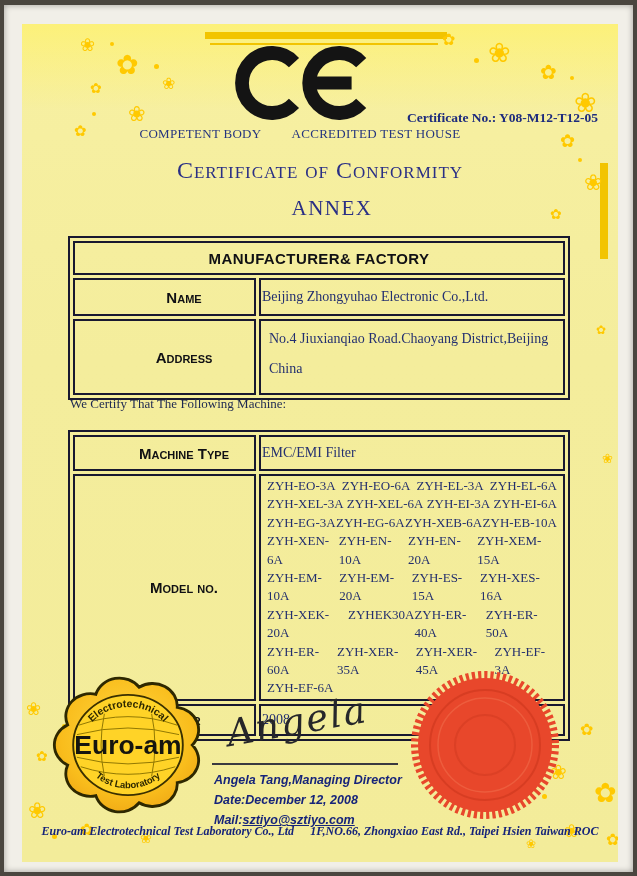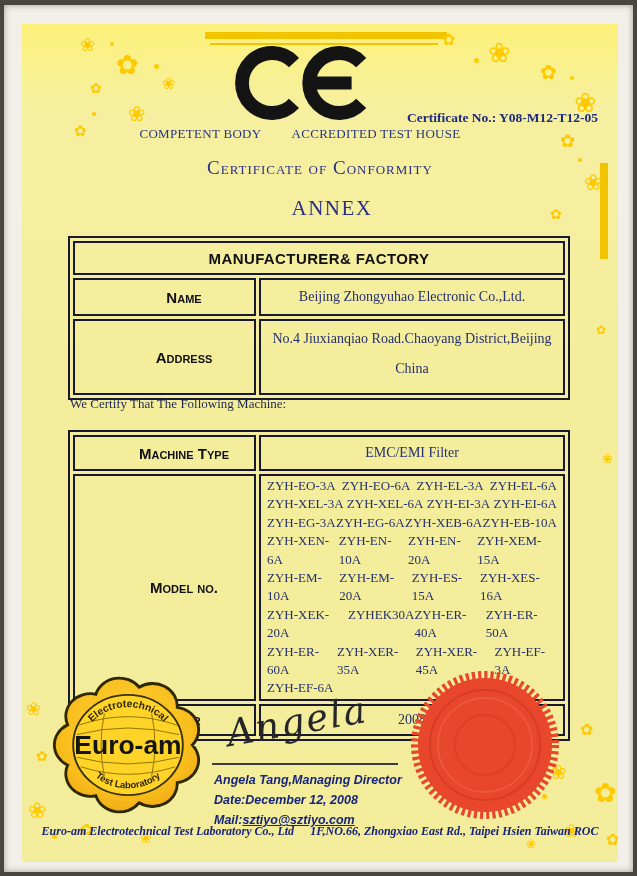--- a/index.html
+++ b/index.html
@@ -13,31 +13,31 @@
   .bar-h2{position:absolute;left:188px;top:19px;width:228px;height:2px;background:#f2c400;}
   .bar-v{position:absolute;left:578px;top:139px;width:8px;height:96px;background:#f2c400;}
   
   .flw{position:absolute;font-style:normal;color:#ffc900;line-height:1;}
   .flw::before{content:"❀";}
   .flw.alt::before{content:"✿";}
   .dotz{position:absolute;background:#ffc900;border-radius:50%;}
   
   .certno{position:absolute;top:86px;right:20px;font-weight:bold;font-size:13.5px;color:#1d2b7d;}
   .cbline{position:absolute;top:102px;left:58px;width:440px;display:flex;justify-content:center;gap:30px;font-size:13px;color:#25357f;letter-spacing:.3px;}
-  .title{position:absolute;top:133px;left:0;width:100%;text-align:center;font-variant:small-caps;font-size:19px;color:#2a2f85;letter-spacing:1px;}
+  .title{position:absolute;top:133px;left:0;width:100%;text-align:center;font-variant:small-caps;font-size:24px;color:#2a2f85;letter-spacing:1px;}
   .annex{position:absolute;top:172px;left:0;width:100%;text-align:center;font-size:21px;color:#2a2f85;letter-spacing:1.5px;padding-left:12px;}
   
   .tblwrap{position:absolute;left:46px;width:498px;border:2px solid #181830;background:transparent;}
   .t1{top:212px;}
   .t2{top:406px;}
   table{border-collapse:separate;border-spacing:3px;width:100%;}
   td{border:2px solid #181830;vertical-align:middle;}
   .hdr{height:28px;text-align:center;font-family:"Liberation Sans",sans-serif;font-weight:bold;font-size:15px;color:#101014;letter-spacing:.4px;}
   .lbl{width:138px;text-align:center;font-family:"Liberation Sans",sans-serif;font-weight:bold;font-variant:small-caps;font-size:15px;color:#101014;padding-left:40px;}
-  .val{text-align:center;font-size:14px;color:#243070;}
+  .val{font-size:14px;color:#243070;}
   .name-row td{height:32px;}
   .addr-cell{padding:6px 8px;}
   .addr-cell div{padding:4px 0 10px;}
   .mt-row td{height:30px;}
   .model-cell{padding:1px 6px;}
   .model-line{display:flex;justify-content:space-between;font-size:13px;color:#232f6d;line-height:18.4px;}
   .model-line.single{justify-content:flex-start;text-align:right;}
   .year-row td{height:26px;}
   .certify{position:absolute;left:48px;top:372px;font-size:13px;color:#1c2750;}
   

